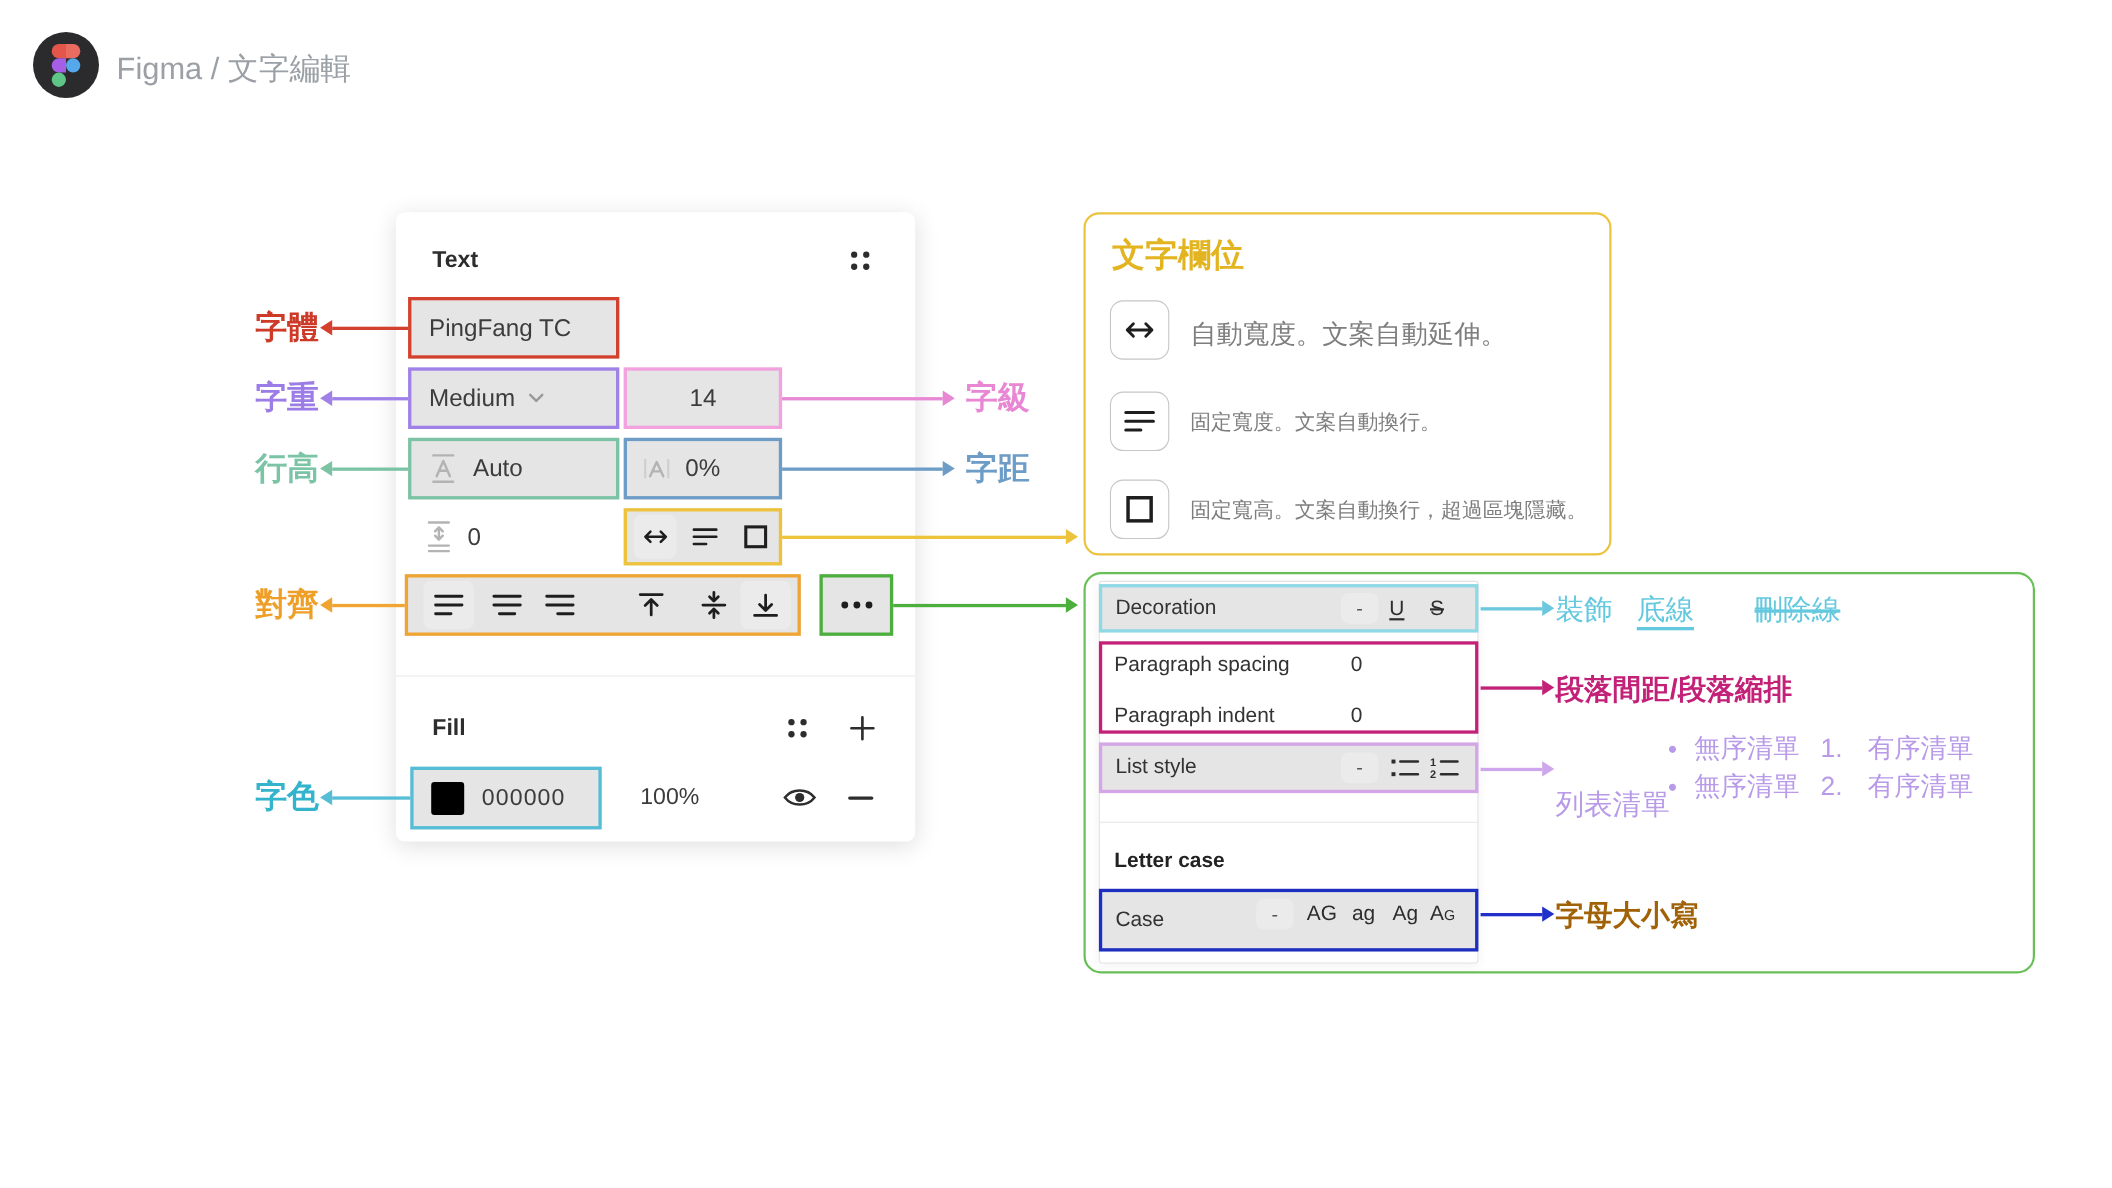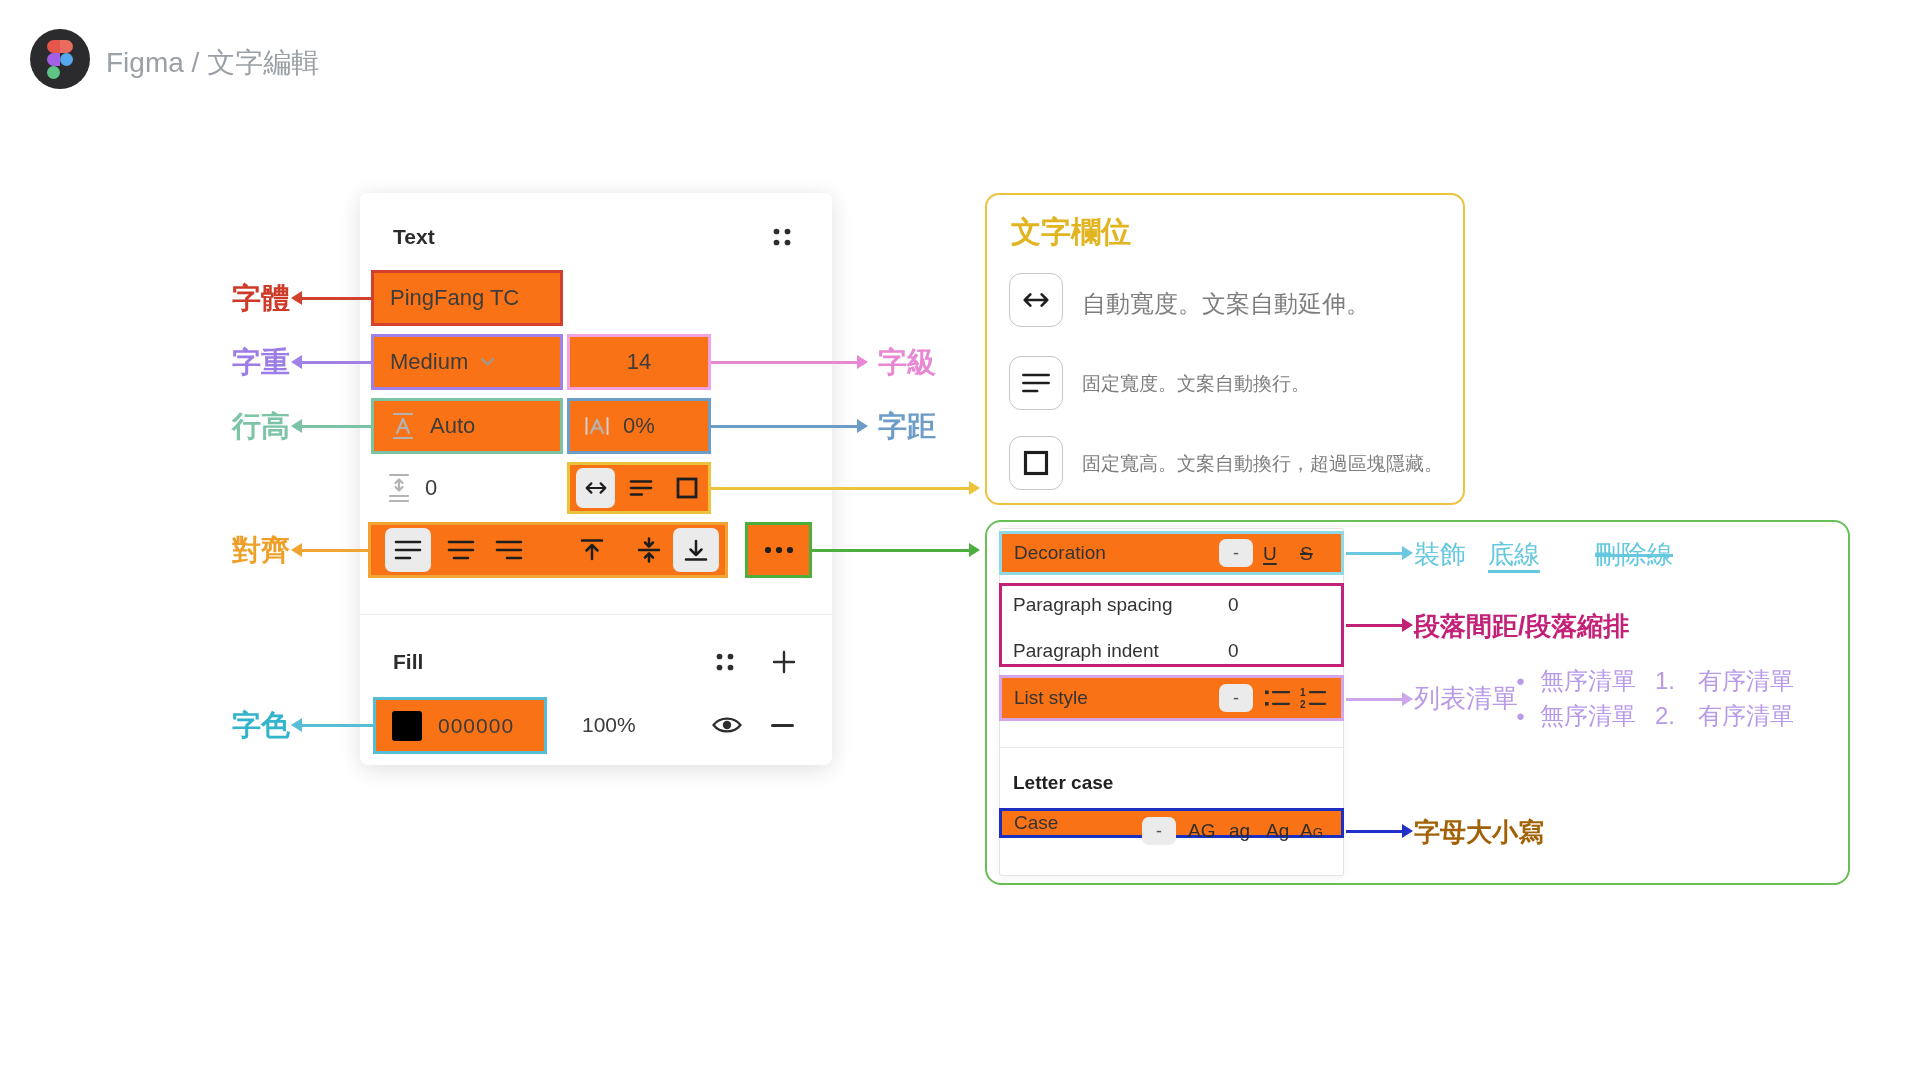--- a/index.html
+++ b/index.html
@@ -1,21 +1,21 @@
 <!DOCTYPE html>
 <html><head>
 <meta charset="utf-8">
 <style>
   html,body{margin:0;padding:0;background:#fff;}
   .stage{position:relative;width:1920px;height:1080px;background:#ffffff;overflow:hidden;
          font-family:"Liberation Sans","DejaVu Sans",sans-serif;color:#3c3c3c;}
   .abs{position:absolute;}
   .txt{white-space:nowrap;}
   .card{position:absolute;background:#fff;border-radius:8px;box-shadow:0 4px 22px rgba(0,0,0,.13);}
-  .obox{position:absolute;background:#f97316;box-sizing:border-box;display:flex;align-items:center;}
+  .obox{position:absolute;background:#e5e5e5;box-sizing:border-box;display:flex;align-items:center;}
   .chip{background:#ebebeb;border-radius:7px;display:flex;align-items:center;justify-content:center;}
   .fieldtxt{font-size:22px;color:#3c3c3c;white-space:nowrap;}
   .ptitle{font-size:21px;font-weight:700;color:#2d2d2d;white-space:nowrap;}
   .lbl{position:absolute;font-size:29px;font-weight:600;white-space:nowrap;line-height:34px;}
   .arrow{position:absolute;height:3px;background:var(--c);}
   .arrow.hl::before{content:"";position:absolute;left:-11px;top:-6px;width:0;height:0;
      border:7.5px solid transparent;border-left:0;border-right:11px solid var(--c);}
   .arrow.hr::after{content:"";position:absolute;right:-11px;top:-6px;width:0;height:0;
      border:7.5px solid transparent;border-right:0;border-left:11px solid var(--c);}
   .grayicon{color:#b3b3b3;display:flex;align-items:center;}
@@ -286,41 +286,41 @@
       <path d="M12 5.2 H27" stroke="#2d2d2d" stroke-width="2.2" stroke-linecap="round"></path>
       <text x="2" y="20.5" font-size="10" font-family="Liberation Sans, sans-serif" font-weight="700" fill="#2d2d2d">2</text>
       <path d="M12 16.8 H27" stroke="#2d2d2d" stroke-width="2.2" stroke-linecap="round"></path>
     </svg>
   </div>
 
   <div class="abs" style="left:999px;top:747px;width:345px;height:1px;background:#e8e8e8;"></div>
 
   <div class="abs txt" style="left:1013px;top:772px;font-size:19px;font-weight:700;color:#222;">Letter case</div>
 
-  <div class="obox" style="left:999px;top:808px;width:345px;height:30px;border:3px solid #1d2fc0;padding-left:12px;">
+  <div class="obox" style="left:999px;top:808px;width:345px;height:57px;border:3px solid #1d2fc0;padding-left:12px;">
     <span class="subrow-label">Case</span>
   </div>
   <div class="chip abs" style="left:1142px;top:817px;width:34px;height:28px;font-size:18px;color:#555;">
     <span>-</span>
   </div>
   <div class="abs txt" style="left:1188px;top:820px;font-size:19px;color:#2d2d2d;">AG</div>
   <div class="abs txt" style="left:1229px;top:820px;font-size:19px;color:#2d2d2d;">ag</div>
   <div class="abs txt" style="left:1266px;top:820px;font-size:19px;color:#2d2d2d;">Ag</div>
   <div class="abs txt sc" style="left:1300px;top:820px;font-size:19px;color:#2d2d2d;">Ag</div>
 
   <div class="arrow hr" style="--c:#6cc8de;left:1346px;top:551.5px;width:56px;"></div>
   <div class="ann" style="left:1414px;top:538px;color:#64c8de;font-weight:500;">裝飾</div>
   <div class="ann u" style="left:1488px;top:538px;color:#64c8de;font-weight:500;">底線</div>
   <div class="ann s" style="left:1560px;top:538px;color:#64c8de;font-weight:500;margin-left:35px;">刪除線</div>
 
   <div class="arrow hr" style="--c:#c32078;left:1346px;top:623.5px;width:56px;"></div>
   <div class="ann" style="left:1414px;top:610px;color:#c32078;font-weight:700;">段落間距/段落縮排</div>
 
   <div class="arrow hr" style="--c:#cda6ec;left:1346px;top:697.5px;width:56px;"></div>
-  <div class="ann" style="left:1414px;top:682px;color:#b89ae8;font-weight:500;">列表清單</div>
+  <div class="ann" style="left:1414px;top:716px;color:#b89ae8;font-weight:500;font-family:Liberation Serif, serif;">列表清單</div>
 
   <div class="ex" style="left:1516px;top:672px;font-size:15px;line-height:18px;">●</div>
   <div class="ex" style="left:1540px;top:666px;">無序清單</div>
   <div class="ex" style="left:1655px;top:666px;">1.</div>
   <div class="ex" style="left:1698px;top:666px;">有序清單</div>
 
   <div class="ex" style="left:1516px;top:707px;font-size:15px;line-height:18px;">●</div>
   <div class="ex" style="left:1540px;top:701px;">無序清單</div>
   <div class="ex" style="left:1655px;top:701px;">2.</div>
   <div class="ex" style="left:1698px;top:701px;">有序清單</div>

